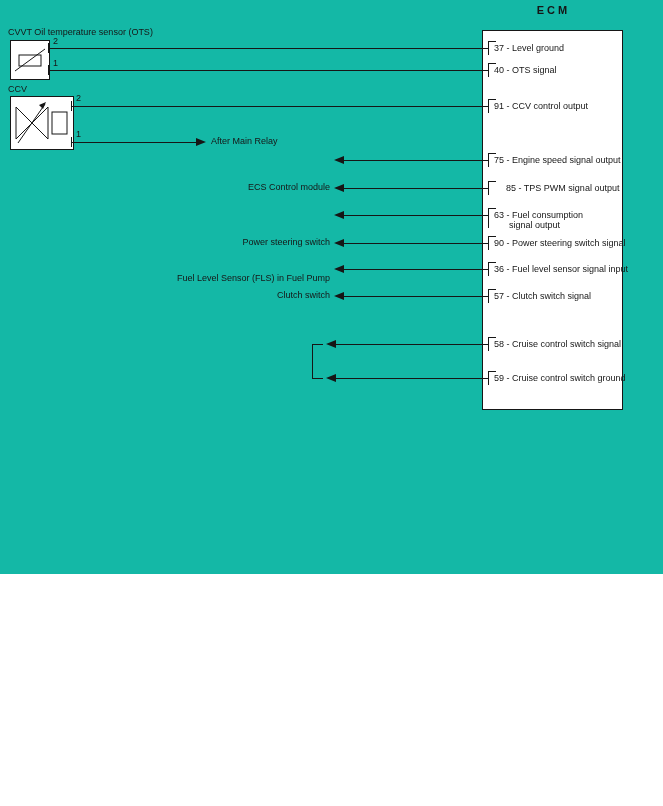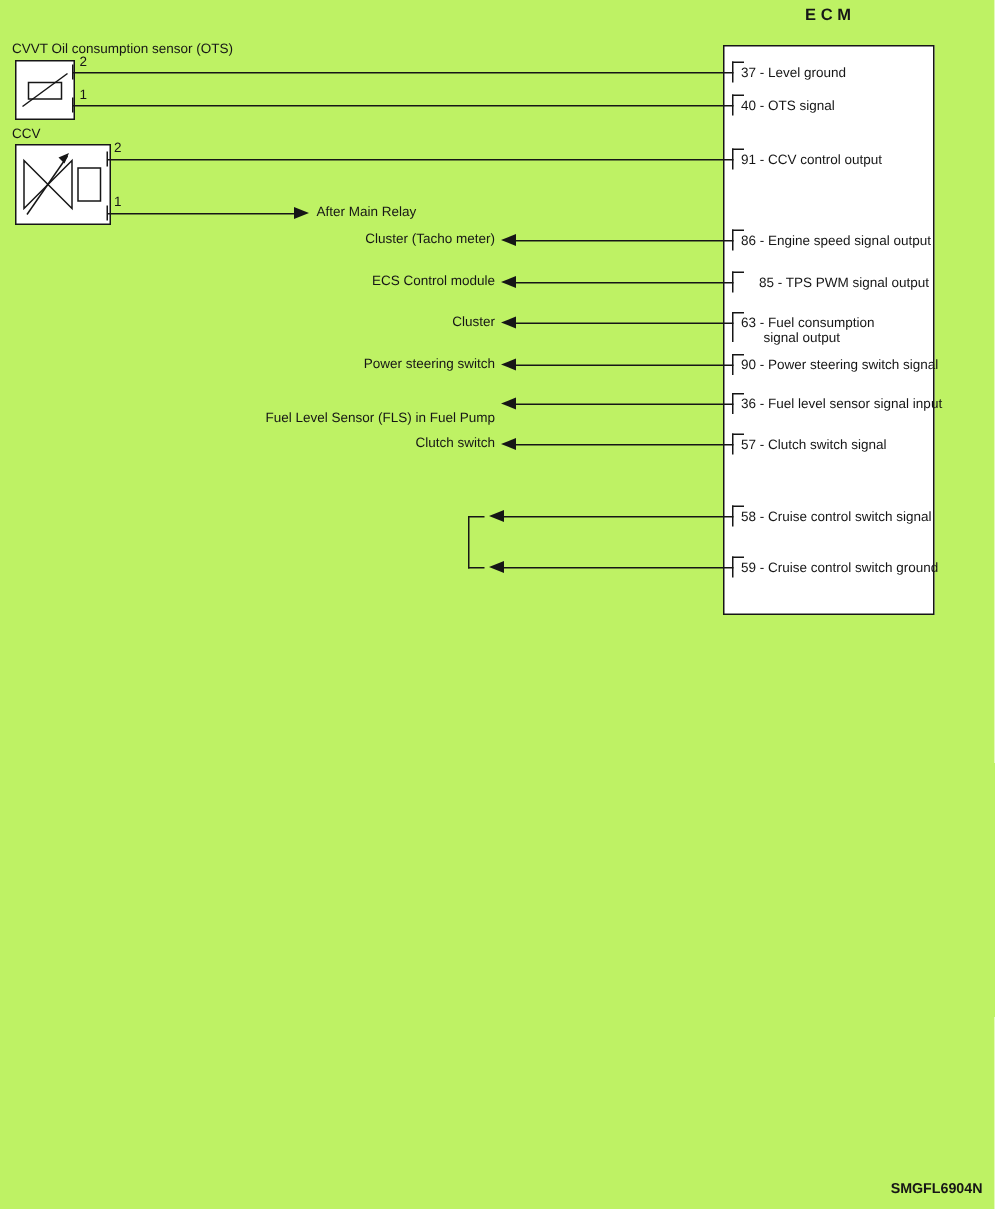--- a/index.html
+++ b/index.html
@@ -1,16 +1,16 @@
 <!DOCTYPE html>
 <html><head>
 <meta charset="utf-8">
 <style>
   html,body{margin:0;padding:0;background:#fff}
-  #page{position:relative;width:663px;height:806px;background:#bef264;
+  #page{position:relative;width:663px;height:574px;background:#14b8a6;
         font-family:"Liberation Sans",sans-serif;color:#161616;overflow:hidden}
   .hline{position:absolute;height:1px;background:#161616}
   .vline{position:absolute;width:1px;background:#161616}
   .tick{position:absolute;width:1px;height:10px;background:#161616}
   .box{position:absolute;border:1px solid #161616;background:#fff}
   .txt{position:absolute;font-size:9px;line-height:11px;white-space:nowrap;color:#161616}
   .rtxt{position:absolute;font-size:9px;line-height:11px;white-space:nowrap;text-align:right;color:#161616}
   .pinrow{position:absolute;font-size:9px;line-height:10px;white-space:nowrap;color:#161616}
   .pin2{display:block;margin-left:15px}
   .arrL{position:absolute;width:0;height:0;border-top:4px solid transparent;
@@ -20,21 +20,21 @@
   svg line,svg rect,svg path{stroke-width:1}
 </style>
 </head>
 <body>
 
 <div id="page">
 
   <div class="txt" style="left:482px;top:5px;width:140px;text-align:center;font-size:11px;font-weight:bold">E C M</div>
   <div class="box" style="left:482px;top:30px;width:139px;height:378px"></div>
 
-  <div class="txt" style="left:8px;top:27px">CVVT Oil consumption sensor (OTS)</div>
+  <div class="txt" style="left:8px;top:27px">CVVT Oil temperature sensor (OTS)</div>
   <div class="box" style="left:10px;top:40px;width:38px;height:38px">
     <svg width="38" height="38" viewBox="0 0 38 38">
       <rect x="8" y="14" width="22" height="11" fill="none" stroke="#161616"></rect>
       <line x1="4" y1="30" x2="34" y2="8" stroke="#161616"></line>
     </svg>
   </div>
   <div class="txt" style="left:53px;top:36px">2</div>
   <div class="txt" style="left:53px;top:58px">1</div>
   <div class="tick" style="left:48px;top:43px"></div>
   <div class="tick" style="left:48px;top:65px"></div>
@@ -53,29 +53,27 @@
   </div>
   <div class="txt" style="left:76px;top:93px">2</div>
   <div class="tick" style="left:71px;top:101px"></div>
   <div class="hline" style="left:72px;top:106px;width:417px"></div>
   <div class="txt" style="left:76px;top:129px">1</div>
   <div class="tick" style="left:71px;top:137px"></div>
   <div class="hline" style="left:72px;top:142px;width:124px"></div>
   <div class="arrR" style="left:196px;top:138px"></div>
   <div class="txt" style="left:211px;top:136px">After Main Relay</div>
 
-  <div class="rtxt" style="left:80px;top:154px;width:250px">Cluster (Tacho meter)</div>
   <div class="arrL" style="left:334px;top:156px"></div>
   <div class="hline" style="left:343px;top:160px;width:146px"></div>
 
   <div class="rtxt" style="left:80px;top:182px;width:250px">ECS Control module</div>
   <div class="arrL" style="left:334px;top:184px"></div>
   <div class="hline" style="left:343px;top:188px;width:146px"></div>
 
-  <div class="rtxt" style="left:80px;top:209px;width:250px">Cluster</div>
   <div class="arrL" style="left:334px;top:211px"></div>
   <div class="hline" style="left:343px;top:215px;width:146px"></div>
 
   <div class="rtxt" style="left:80px;top:237px;width:250px">Power steering switch</div>
   <div class="arrL" style="left:334px;top:239px"></div>
   <div class="hline" style="left:343px;top:243px;width:146px"></div>
 
   <div class="rtxt" style="left:80px;top:273px;width:250px">Fuel Level Sensor (FLS) in Fuel Pump</div>
   <div class="arrL" style="left:334px;top:265px"></div>
   <div class="hline" style="left:343px;top:269px;width:146px"></div>
@@ -109,21 +107,21 @@
   <div class="vline" style="left:488px;top:99px;height:14px"></div>
   <div class="hline" style="left:488px;top:99px;width:8px"></div>
   <div class="pinrow" style="left:494px;top:101px">
     <span>91</span>
     <span>- CCV control output</span>
   </div>
 
   <div class="vline" style="left:488px;top:153px;height:14px"></div>
   <div class="hline" style="left:488px;top:153px;width:8px"></div>
   <div class="pinrow" style="left:494px;top:155px">
-    <span>86</span>
+    <span>75</span>
     <span>- Engine speed signal output</span>
   </div>
 
   <div class="vline" style="left:488px;top:181px;height:14px"></div>
   <div class="hline" style="left:488px;top:181px;width:8px"></div>
   <div class="pinrow" style="left:506px;top:183px">
     <span>85</span>
     <span>- TPS PWM signal output</span>
   </div>
 

